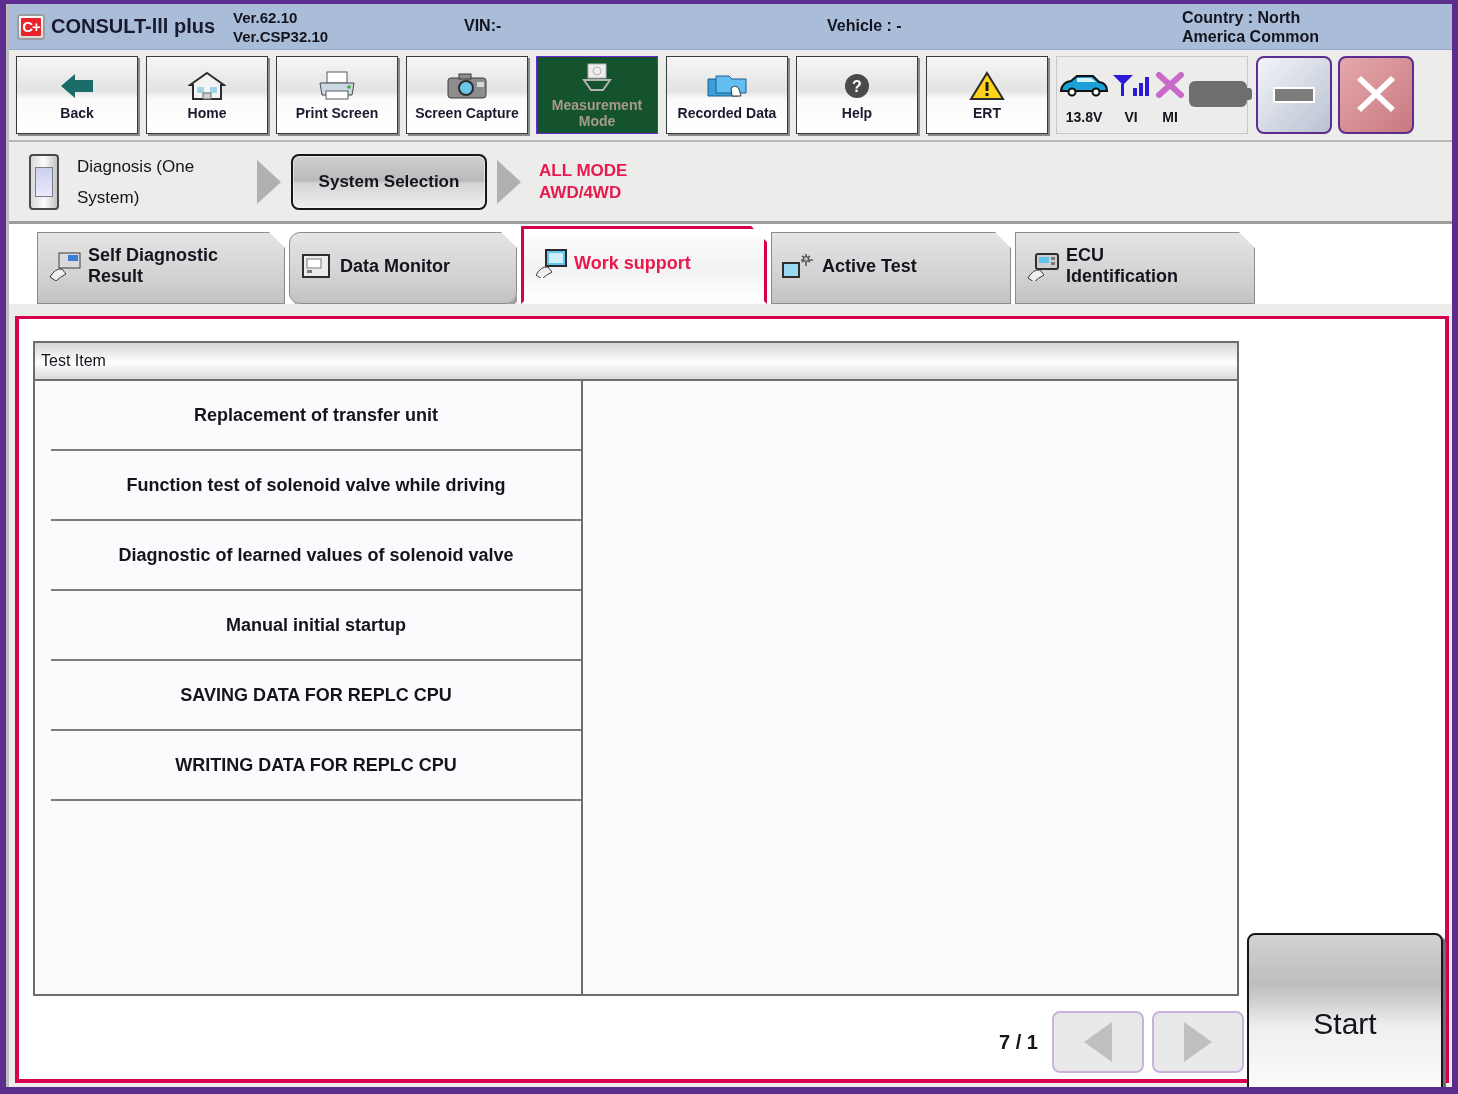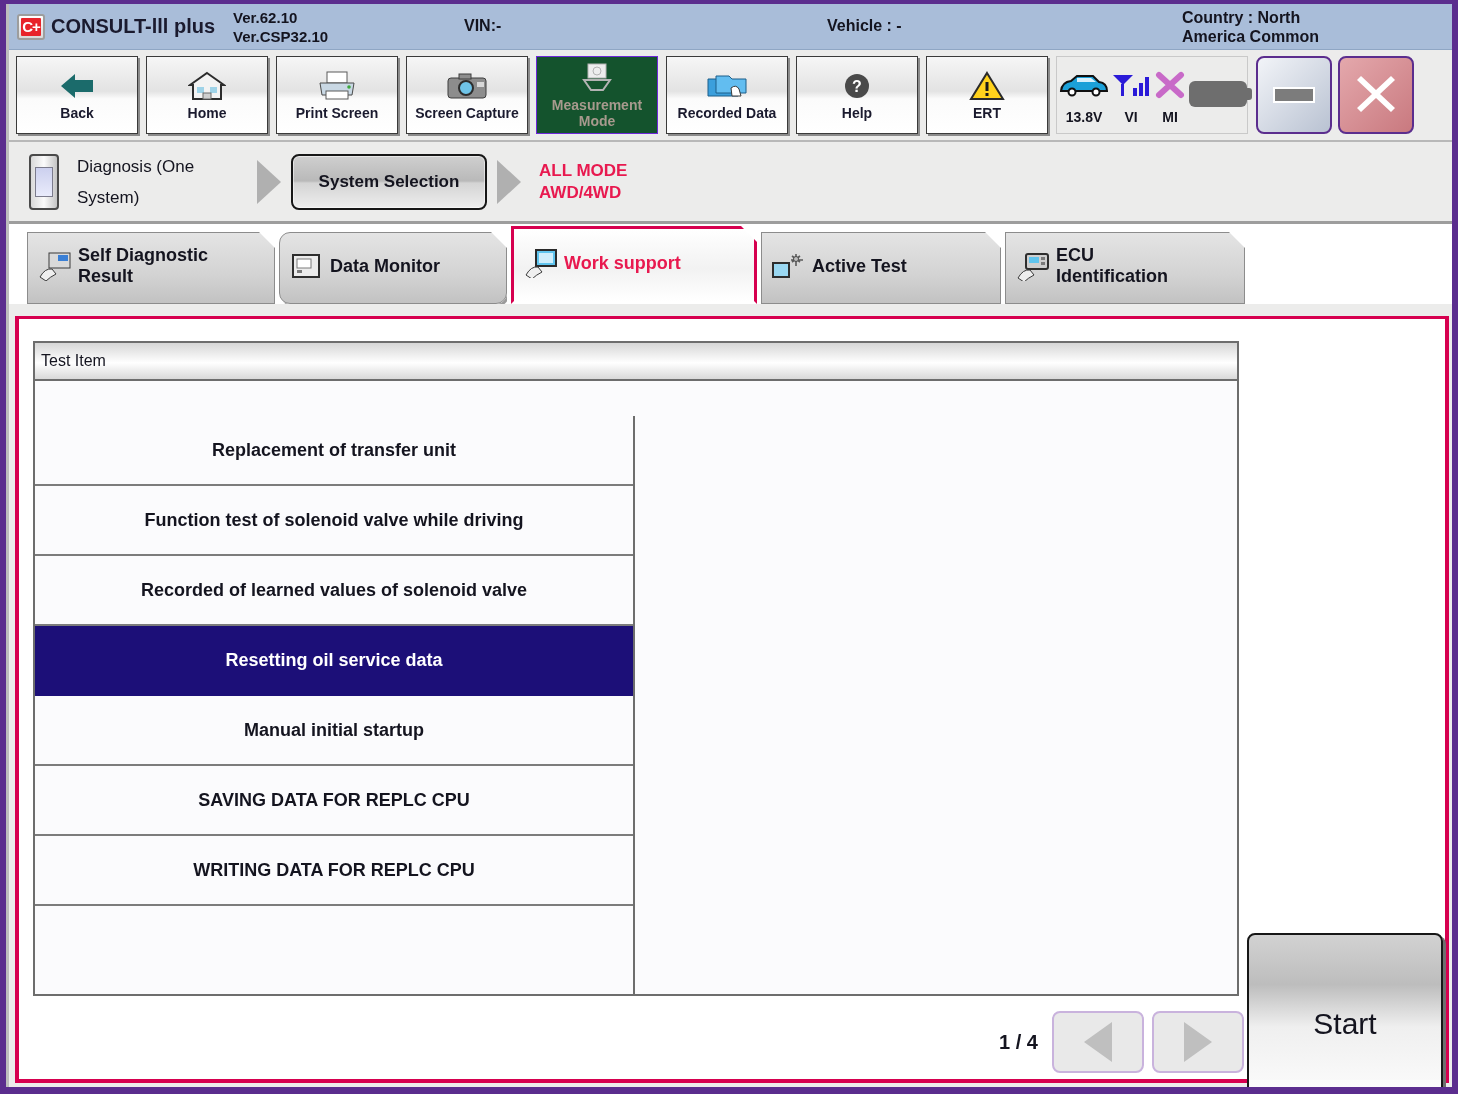--- a/index.html
+++ b/index.html
@@ -155,21 +155,21 @@
     font-size: 17px; font-weight: bold; color: #14141f; flex: none; cursor: pointer;
   }
   .crumb-mode {
     margin-left: 8px; font-size: 17px; font-weight: bold; color: #e8194f;
     line-height: 22px;
   }
 
   
   .tabbar {
     position: relative; height: 80px; background: #ffffff;
-    display: flex; align-items: flex-end; padding-left: 18px;
+    display: flex; align-items: flex-end; padding-left: 28px;
   }
   .tab {
     position: relative; height: 72px; margin-right: 4px;
     background: linear-gradient(#e4e4e4 0%, #d3d3d3 60%, #c2c2c2 100%);
     border: 1px solid #8c8c8c;
     display: flex; align-items: center; padding: 0 14px 4px 10px;
     font-size: 18px; font-weight: bold; color: #14141f;
     line-height: 21px; cursor: pointer; flex: none;
     box-shadow: 2px 2px 0 #9a9a9a;
     clip-path: polygon(0 0, calc(100% - 16px) 0, 100% 16px, 100% 100%, 0 100%);
@@ -193,23 +193,22 @@
     width: 1206px; height: 655px;
     border: 2px solid #6d6d6d; background: #fbfbfd;
   }
   .panel-head {
     height: 38px; background: linear-gradient(#d6d6d6 0%, #ffffff 55%, #d9d9d9 100%);
     border-bottom: 2px solid #6d6d6d;
     display: flex; align-items: center; padding-left: 6px;
     font-size: 16px; color: #14141f;
   }
   .listcol {
-    position: absolute; left: 0; top: 38px; width: 600px; bottom: 0;
+    position: absolute; left: 16px; top: 38px; width: 532px; bottom: 0;
     border-right: 2px solid #6d6d6d;
-    margin-top: 35px;
   }
   .row {
     height: 70px; border-bottom: 2px solid #7c7c7c;
     display: flex; align-items: center; justify-content: center;
     font-size: 18px; font-weight: bold; color: #14141f;
     background: #fbfbfd; cursor: pointer;
   }
   .row.selected { background: #1c0f78; color: #ffffff; border-bottom-color: #1c0f78; }
   .row.spacer { border-bottom: none; cursor: default; height: auto; flex: 1; }
 
@@ -489,40 +488,37 @@
         <span>Test Item</span>
       </div>
       <div class="listcol">
         <div class="row">
               <span>Replacement of transfer unit</span>
             </div>
         <div class="row">
               <span>Function test of solenoid valve while driving</span>
             </div>
         <div class="row">
-              <span>Recorded of learned values of solenoid valve</span>
-            </div>
-        <div class="row selected">
-              <span>Resetting oil service data</span>
+              <span>Diagnostic of learned values of solenoid valve</span>
             </div>
         <div class="row">
               <span>Manual initial startup</span>
             </div>
         <div class="row">
               <span>SAVING DATA FOR REPLC CPU</span>
             </div>
         <div class="row">
               <span>WRITING DATA FOR REPLC CPU</span>
             </div>
         <div class="row spacer"></div>
       </div>
     </div>
 
     <div class="pager">
-      <div class="pg-label">1 / 4</div>
+      <div class="pg-label">7 / 1</div>
       <div class="pg-btn">
         <div class="tri-l"></div>
       </div>
       <div class="pg-btn">
         <div class="tri-r"></div>
       </div>
     </div>
 
     <div class="start-btn">
       <span>Start</span>

